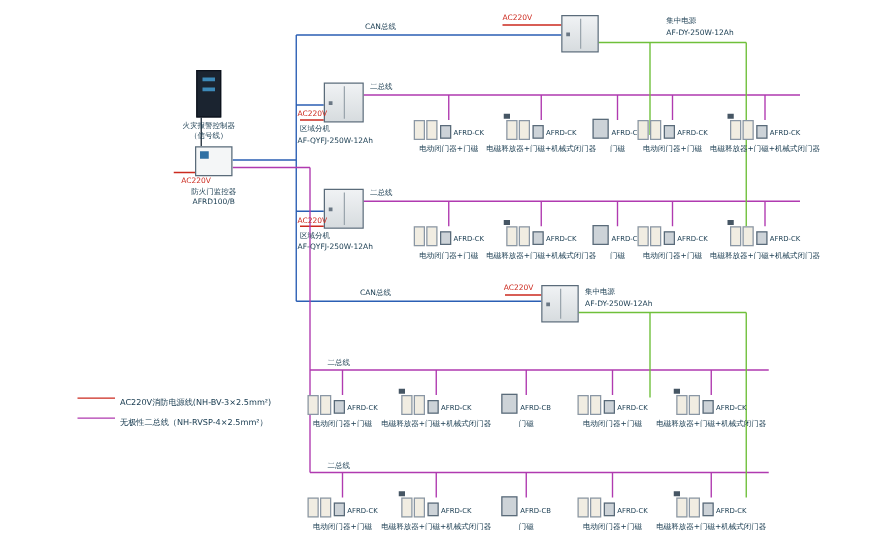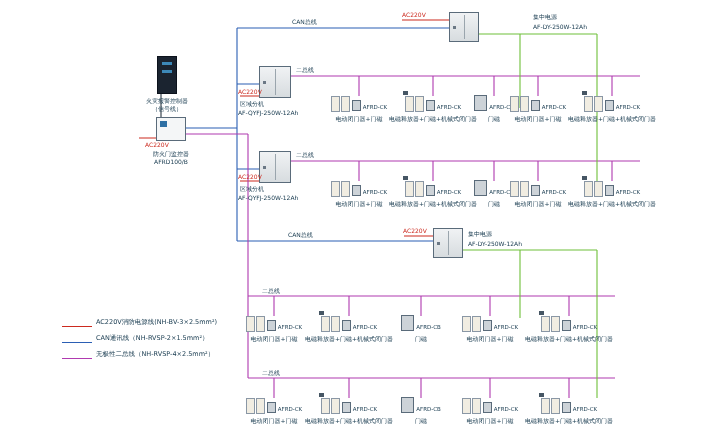--- a/index.html
+++ b/index.html
@@ -26,21 +26,21 @@
   .group{position:absolute;display:flex;flex-direction:column;align-items:center}
   .hw{height:24px;display:flex;align-items:flex-end;gap:2px;position:relative}
   .doors{position:relative;display:inline-flex;gap:1px}
   .leaf{width:9px;height:16px;background:#f1ede2;border:1px solid #8a97a5;display:inline-block}
   .rel{position:absolute;left:-2px;top:-5px;width:5px;height:4px;background:#465664}
   .mod{width:9px;height:11px;background:#cdd3d8;border:1px solid #5a6b7a;margin-bottom:1px;display:inline-block}
   .mod.big{width:13px;height:16px}
   .mlabel{font-size:5.5px;color:var(--c-text);margin-bottom:2px;white-space:nowrap}
   .cap{font-size:6px;color:var(--c-text);white-space:nowrap;margin-top:3px}
   .legend{position:absolute;left:62px;top:318px;font-size:6.5px;color:var(--c-text)}
-  .legend .li{display:flex;align-items:flex-end;margin-bottom:7px}
+  .legend .li{display:flex;align-items:flex-start;margin-bottom:7px}
   .legend .sw{width:30px;height:0;border-top:1.6px solid;margin-right:4px}
 </style>
 </head>
 <body>
 
 <div class="canvas" id="canvas">
 
   <svg class="wires" viewBox="0 0 715 443">
 
     <path class="w-sig" d="M161,94 V117"></path>
@@ -103,24 +103,20 @@
   <div class="lbl" style="left:296px;top:151px">二总线</div>
   <div class="lbl" style="left:262px;top:287px">二总线</div>
   <div class="lbl" style="left:262px;top:369px">二总线</div>
 
   <div class="legend">
     <div class="li">
       <span class="sw" style="border-top-color:var(--c-pow)"></span>
       <span>AC220V消防电源线(NH-BV-3×2.5mm²)</span>
     </div>
     <div class="li">
-      <span class="sw" style="border-top-color:var(--c-can)"></span>
-      <span>CAN通讯线（NH-RVSP-2×1.5mm²）</span>
-    </div>
-    <div class="li">
       <span class="sw" style="border-top-color:var(--c-bus)"></span>
       <span>无极性二总线（NH-RVSP-4×2.5mm²）</span>
     </div>
   </div>
 
 <div class="group" style="left: 333px; top: 88px; width: 52px;">
       <div class="hw">
         <span class="doors">
           <i class="leaf"></i>
           <i class="leaf"></i>

